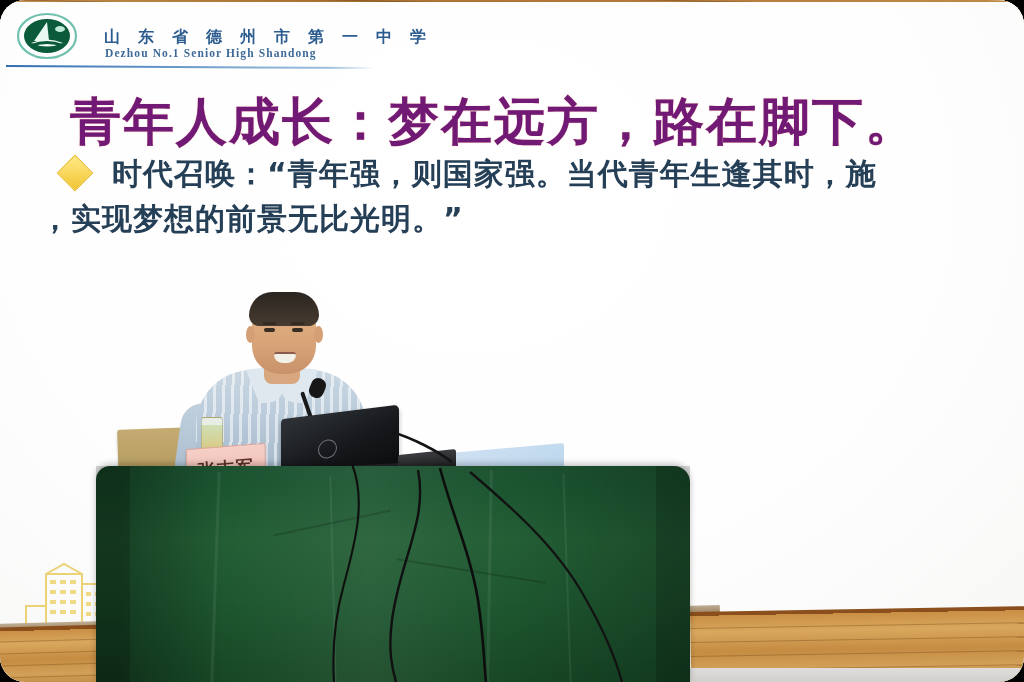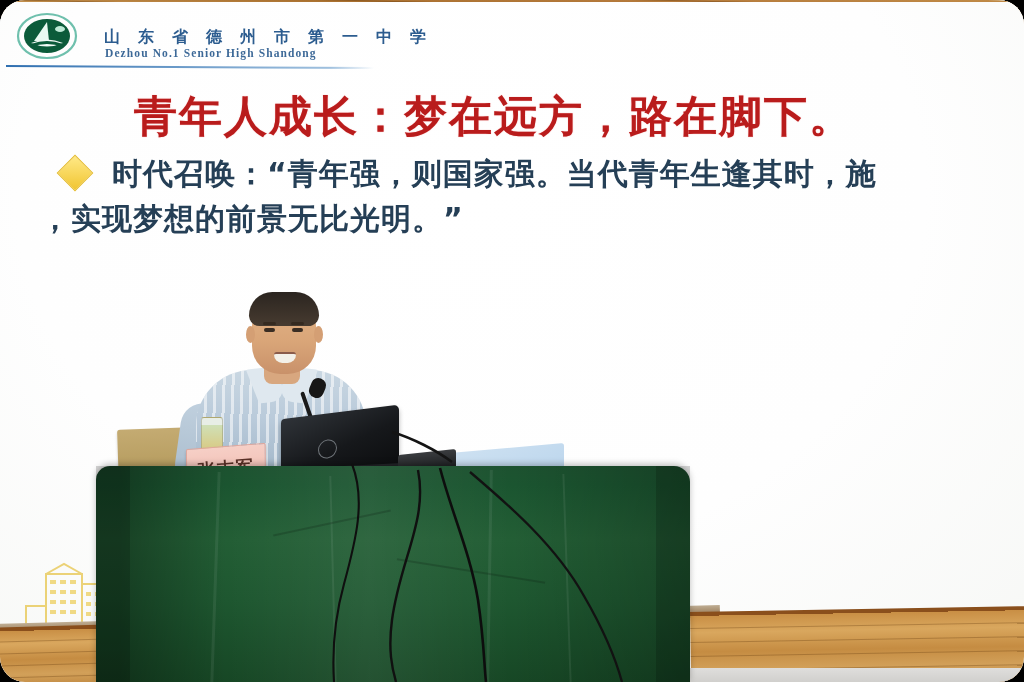--- a/index.html
+++ b/index.html
@@ -82,21 +82,21 @@
   .header-rule{
     position:absolute;left:6px;top:64px;width:368px;height:2px;
     background:linear-gradient(90deg,#2f6fb0,#9fc0de 88%,rgba(159,192,222,0));
     transform:rotate(.35deg);
   }
 
   
   .slide-title{
     position:absolute;left:0;top:86px;width:988px;
     text-align:center;
-    color:#b91c1c;font-size:43px;font-weight:700;letter-spacing:2px;
+    color:#701a75;font-size:51px;font-weight:700;letter-spacing:2px;
     font-family:"DejaVu Sans","Liberation Sans",sans-serif;
     text-shadow:0 0 1px rgba(236,58,58,.5);
     white-space:nowrap;
   }
   .bullet-diamond{
     position:absolute;left:62px;top:158px;width:24px;height:24px;
     background:linear-gradient(135deg,#ffe987,#f1c531);
     transform:rotate(45deg);
     border:1px solid #e5bb2c;
   }

